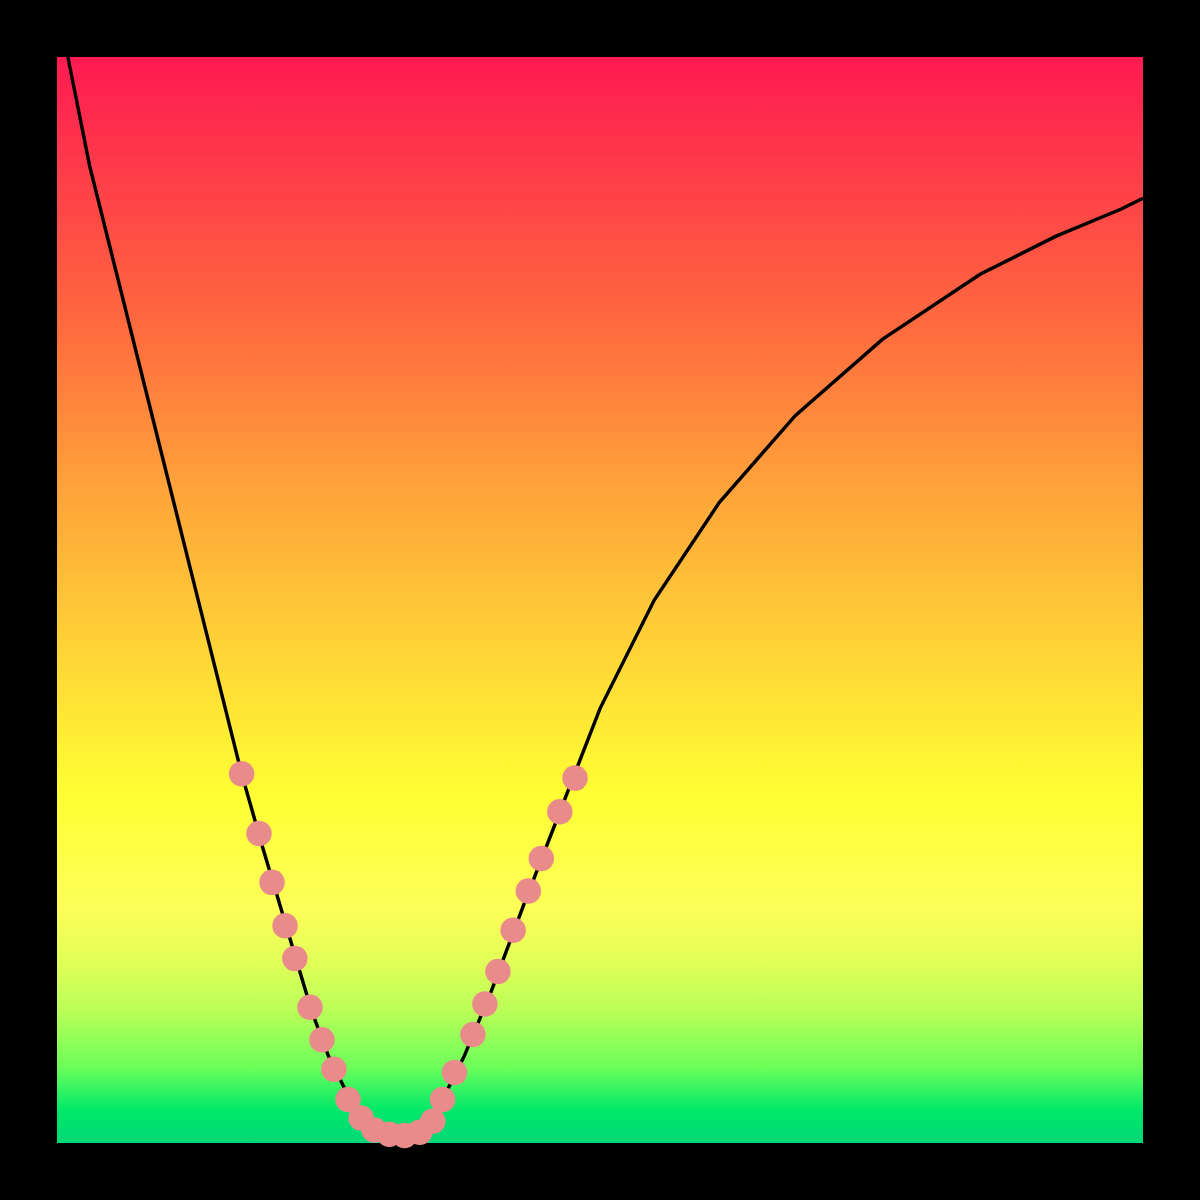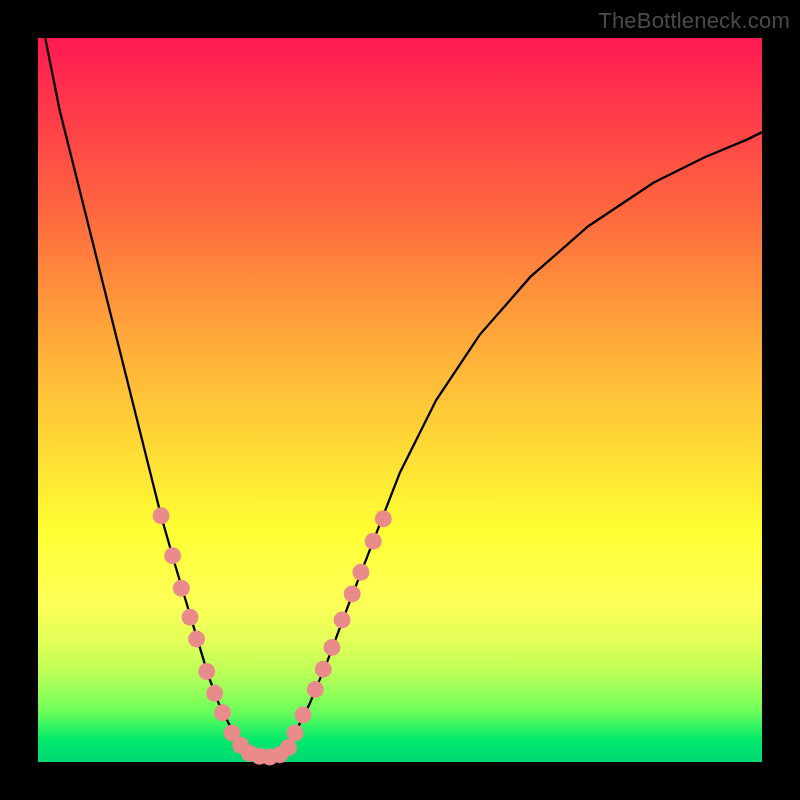--- a/index.html
+++ b/index.html
@@ -106,14 +106,13 @@
           <circle cx="211.41" cy="715.31" r="8.5" class="bead-bottom"></circle>
           <circle cx="221.54" cy="718.21" r="8.5" class="bead-bottom"></circle>
           <circle cx="231.68" cy="718.93" r="8.5" class="bead-bottom"></circle>
           <circle cx="241.82" cy="716.76" r="8.5" class="bead-bottom"></circle>
           <circle cx="250.50" cy="709.52" r="8.5" class="bead-bottom"></circle>
         </g>
     </svg>
 
   </div>
 
-  <div class="watermark">TheBottleneck.com</div>
 </div>
 
 </body></html>

